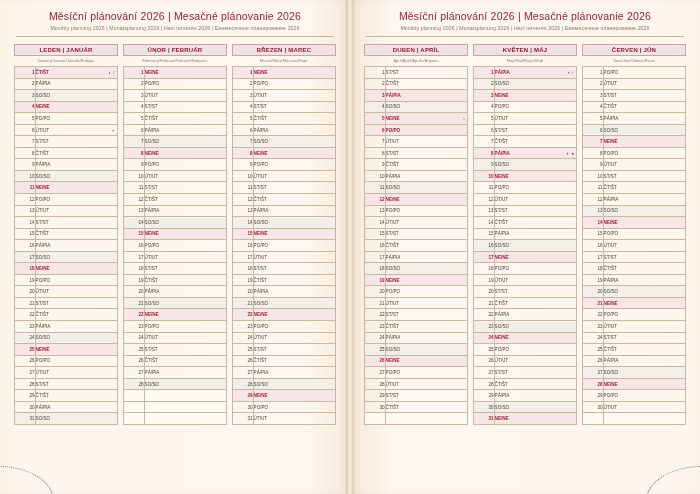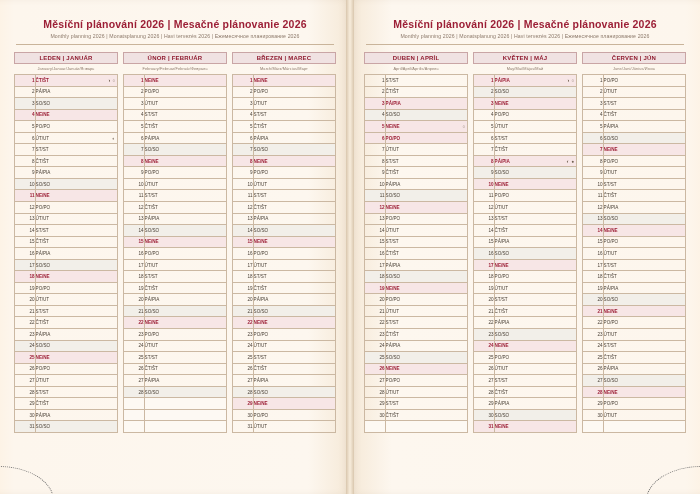--- a/index.html
+++ b/index.html
@@ -57,24 +57,24 @@
     width: 110px; height: 70px;
     border: 1px dotted #6b6b6b;
     border-radius: 50%;
   }
   .corner.left .arc { left: -56px; bottom: -42px; }
   .corner.right .arc { right: -56px; bottom: -42px; }
 
   .title {
     text-align: center;
     color: #9c1f36;
-    font-weight: bold;
+    font-weight: normal;
     font-size: 10.5px;
     letter-spacing: 0.2px;
-    margin-top: 8px;
+    margin-top: 0;
   }
   .subtitle {
     text-align: center;
     color: #8d7a6b;
     font-size: 5.2px;
     margin-top: 3px;
     letter-spacing: 0.1px;
   }
   .rule {
     height: 1px;

